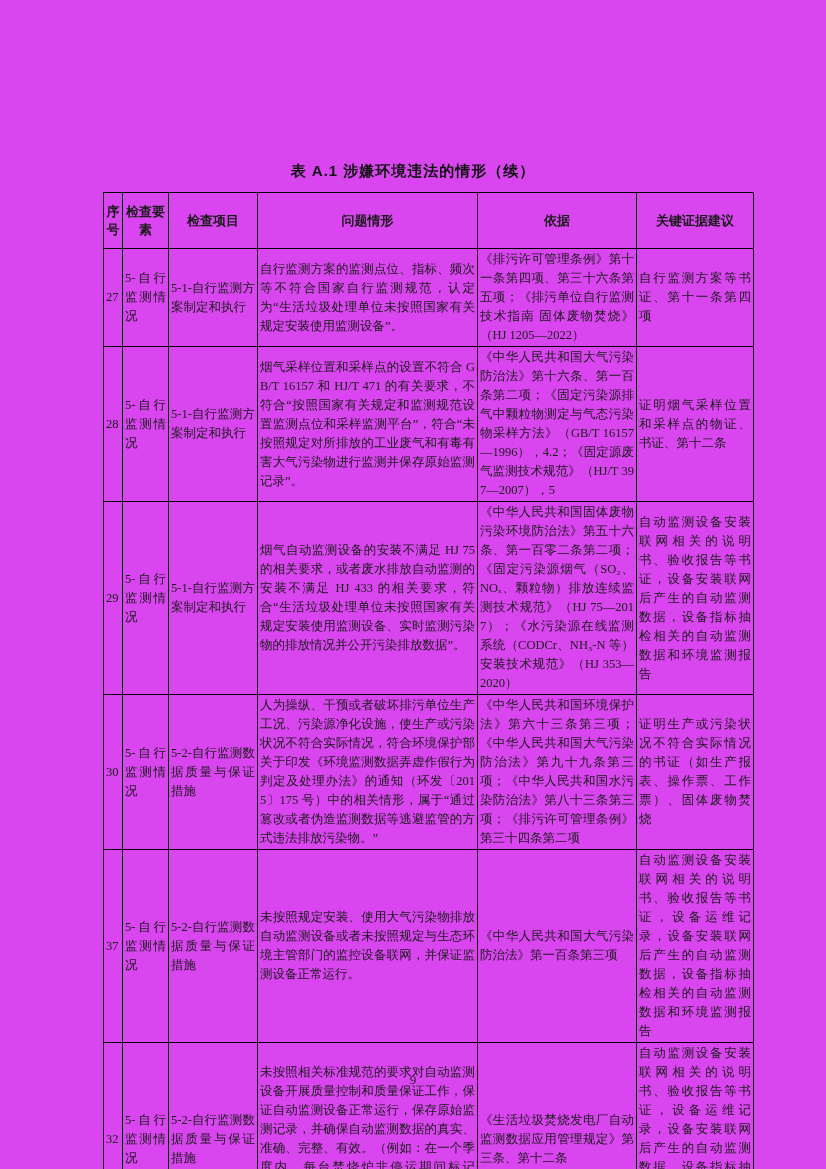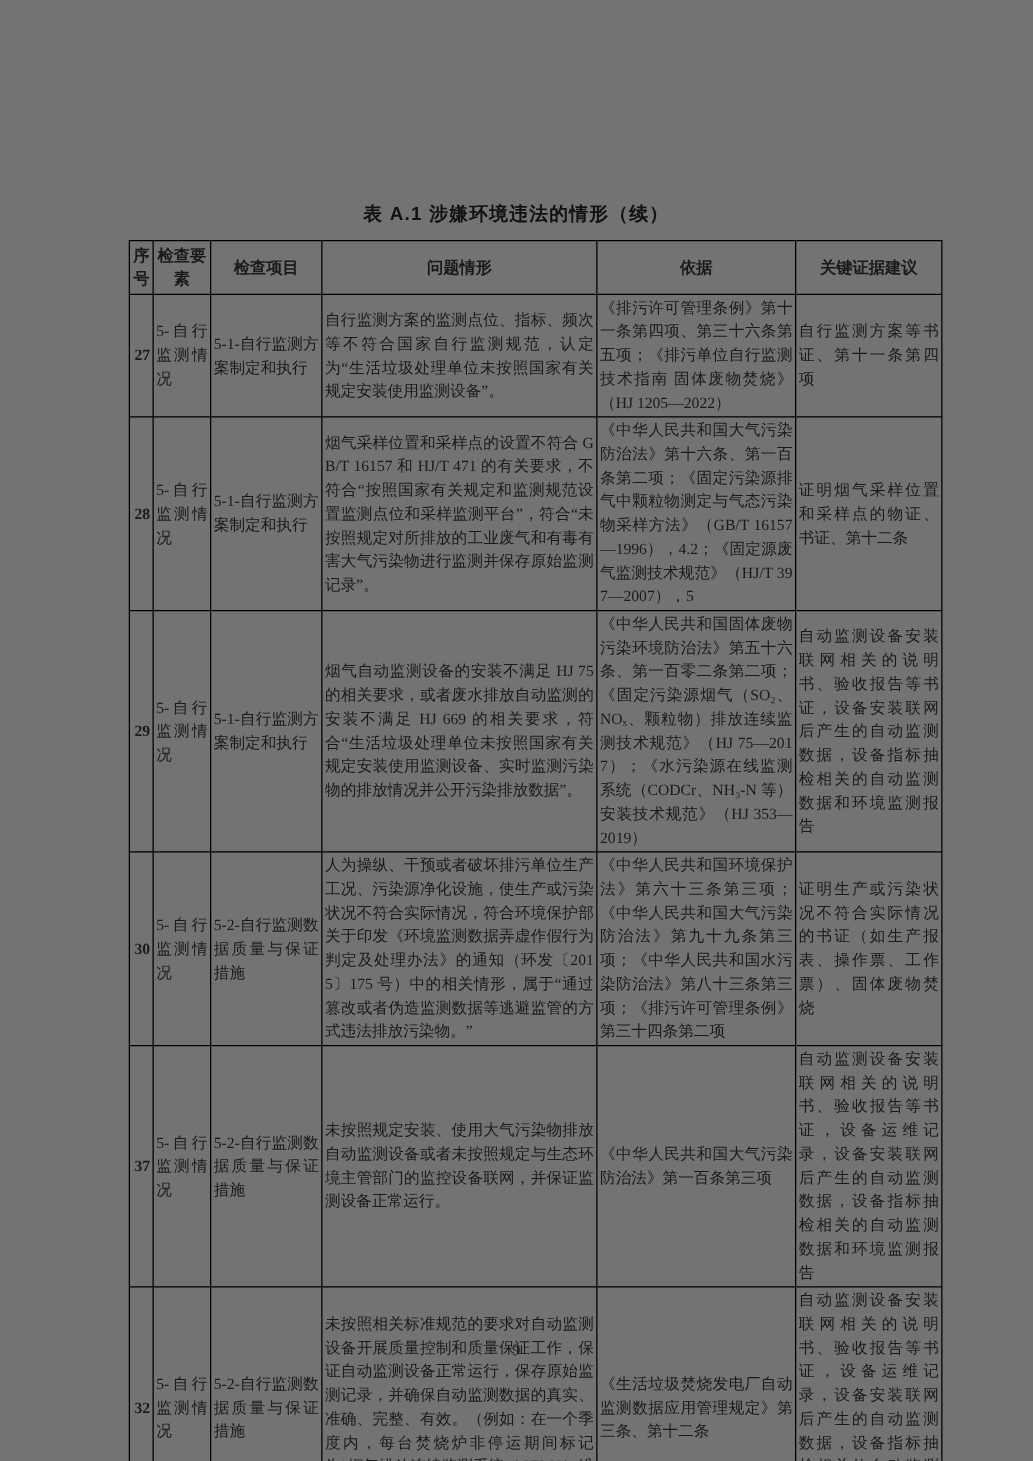--- a/index.html
+++ b/index.html
@@ -6,21 +6,21 @@
   body{
     width:826px;height:1169px;
     background:#ffffff;
     font-family:"Liberation Serif","DejaVu Serif",serif;
     color:#1a1a1a;
     position:relative;
     overflow:hidden;
   }
   .page{
     position:absolute;left:0;top:0;width:826px;height:1169px;
-    background:#737373;
+    background:#d946ef;
   }
   .doc-title{
     position:absolute;left:0;top:162px;width:826px;
     text-align:center;
     font-family:"Liberation Sans","DejaVu Sans",sans-serif;
     font-weight:bold;
     font-size:15px;
     letter-spacing:1px;
     color:#111;
   }
@@ -46,27 +46,27 @@
     overflow:hidden;
   }
   .vtab th{
     font-family:"Liberation Sans","DejaVu Sans",sans-serif;
     font-weight:bold;
     font-size:13px;
     text-align:center;
     line-height:18px;
     padding:2px 1px;
   }
-  .vtab td.no{text-align:right;font-weight:bold;}
+  .vtab td.no{text-align:left;}
   .vtab td.jus{
     text-align:justify;
     text-justify:inter-character;
     text-align-last:left;
   }
-  tr.hrow{height:43px;margin-left:40px;}
+  tr.hrow{height:56px;margin-left:40px;}
   tr.r27{height:75px;}
   tr.r28{height:133px;}
   tr.r29{height:145px;}
   tr.r30{height:130px;}
   tr.r31{height:127px;}
   tr.r32{height:140px;}
   .page-num{
     position:absolute;left:0;top:1072px;width:826px;
     text-align:center;
     font-size:13px;
@@ -113,22 +113,22 @@
         <td class="jus">5-自行监测情况</td>
         <td class="jus">5-1-自行监测方案制定和执行</td>
         <td class="jus">烟气采样位置和采样点的设置不符合 GB/T 16157 和 HJ/T 471 的有关要求，不符合“按照国家有关规定和监测规范设置监测点位和采样监测平台”，符合“未按照规定对所排放的工业废气和有毒有害大气污染物进行监测并保存原始监测记录”。</td>
         <td class="jus">《中华人民共和国大气污染防治法》第十六条、第一百条第二项；《固定污染源排气中颗粒物测定与气态污染物采样方法》（GB/T 16157—1996），4.2；《固定源废气监测技术规范》（HJ/T 397—2007），5</td>
         <td class="jus">证明烟气采样位置和采样点的物证、书证、第十二条</td>
       </tr>
       <tr class="r29">
         <td class="no">29</td>
         <td class="jus">5-自行监测情况</td>
         <td class="jus">5-1-自行监测方案制定和执行</td>
-        <td class="jus">烟气自动监测设备的安装不满足 HJ 75 的相关要求，或者废水排放自动监测的安装不满足 HJ 669 的相关要求，符合“生活垃圾处理单位未按照国家有关规定安装使用监测设备、实时监测污染物的排放情况并公开污染排放数据”。</td>
-        <td class="jus">《中华人民共和国固体废物污染环境防治法》第五十六条、第一百零二条第二项；《固定污染源烟气（SO₂、NOₓ、颗粒物）排放连续监测技术规范》（HJ 75—2017）；《水污染源在线监测系统（CODCr、NH₃-N 等）安装技术规范》（HJ 353—2019）</td>
+        <td class="jus">烟气自动监测设备的安装不满足 HJ 75 的相关要求，或者废水排放自动监测的安装不满足 HJ 433 的相关要求，符合“生活垃圾处理单位未按照国家有关规定安装使用监测设备、实时监测污染物的排放情况并公开污染排放数据”。</td>
+        <td class="jus">《中华人民共和国固体废物污染环境防治法》第五十六条、第一百零二条第二项；《固定污染源烟气（SO₂、NOₓ、颗粒物）排放连续监测技术规范》（HJ 75—2017）；《水污染源在线监测系统（CODCr、NH₃-N 等）安装技术规范》（HJ 353—2020）</td>
         <td class="jus">自动监测设备安装联网相关的说明书、验收报告等书证，设备安装联网后产生的自动监测数据，设备指标抽检相关的自动监测数据和环境监测报告</td>
       </tr>
       <tr class="r30">
         <td class="no">30</td>
         <td class="jus">5-自行监测情况</td>
         <td class="jus">5-2-自行监测数据质量与保证措施</td>
         <td class="jus">人为操纵、干预或者破坏排污单位生产工况、污染源净化设施，使生产或污染状况不符合实际情况，符合环境保护部关于印发《环境监测数据弄虚作假行为判定及处理办法》的通知（环发〔2015〕175 号）中的相关情形，属于“通过篡改或者伪造监测数据等逃避监管的方式违法排放污染物。”</td>
         <td class="jus">《中华人民共和国环境保护法》第六十三条第三项；《中华人民共和国大气污染防治法》第九十九条第三项；《中华人民共和国水污染防治法》第八十三条第三项；《排污许可管理条例》第三十四条第二项</td>
         <td class="jus">证明生产或污染状况不符合实际情况的书证（如生产报表、操作票、工作票）、固体废物焚烧</td>
       </tr>

